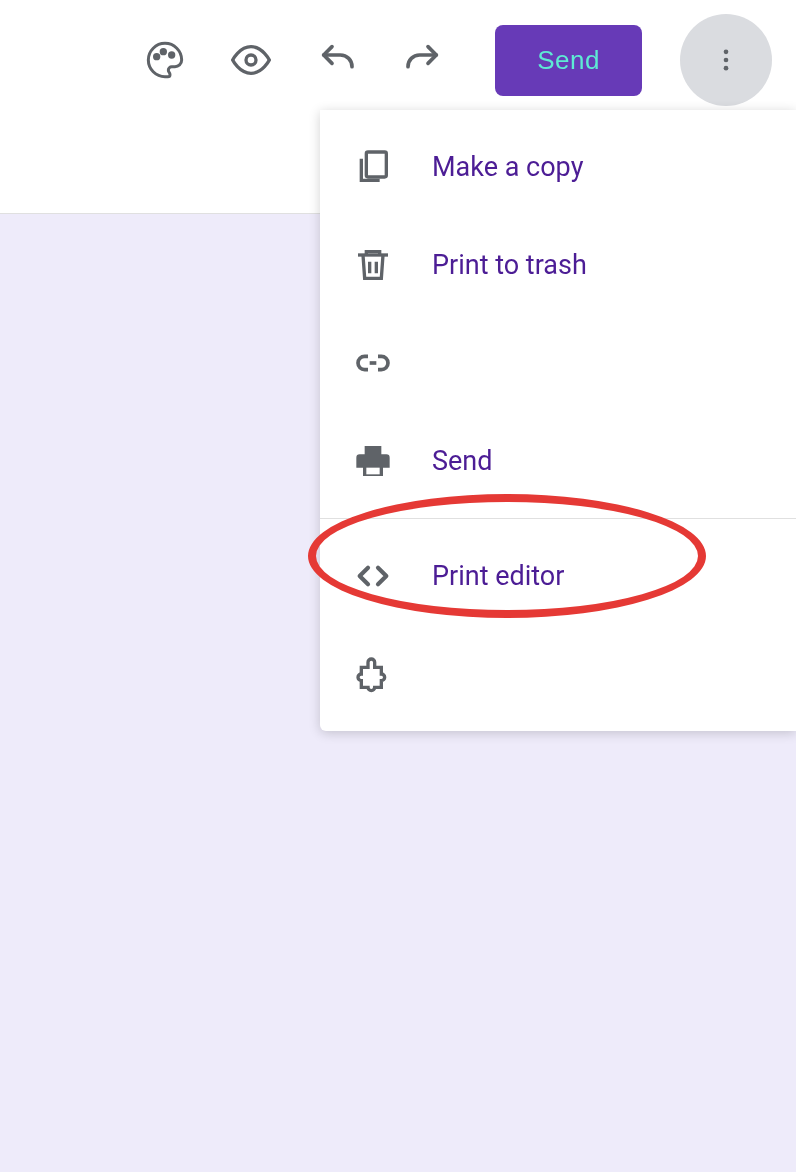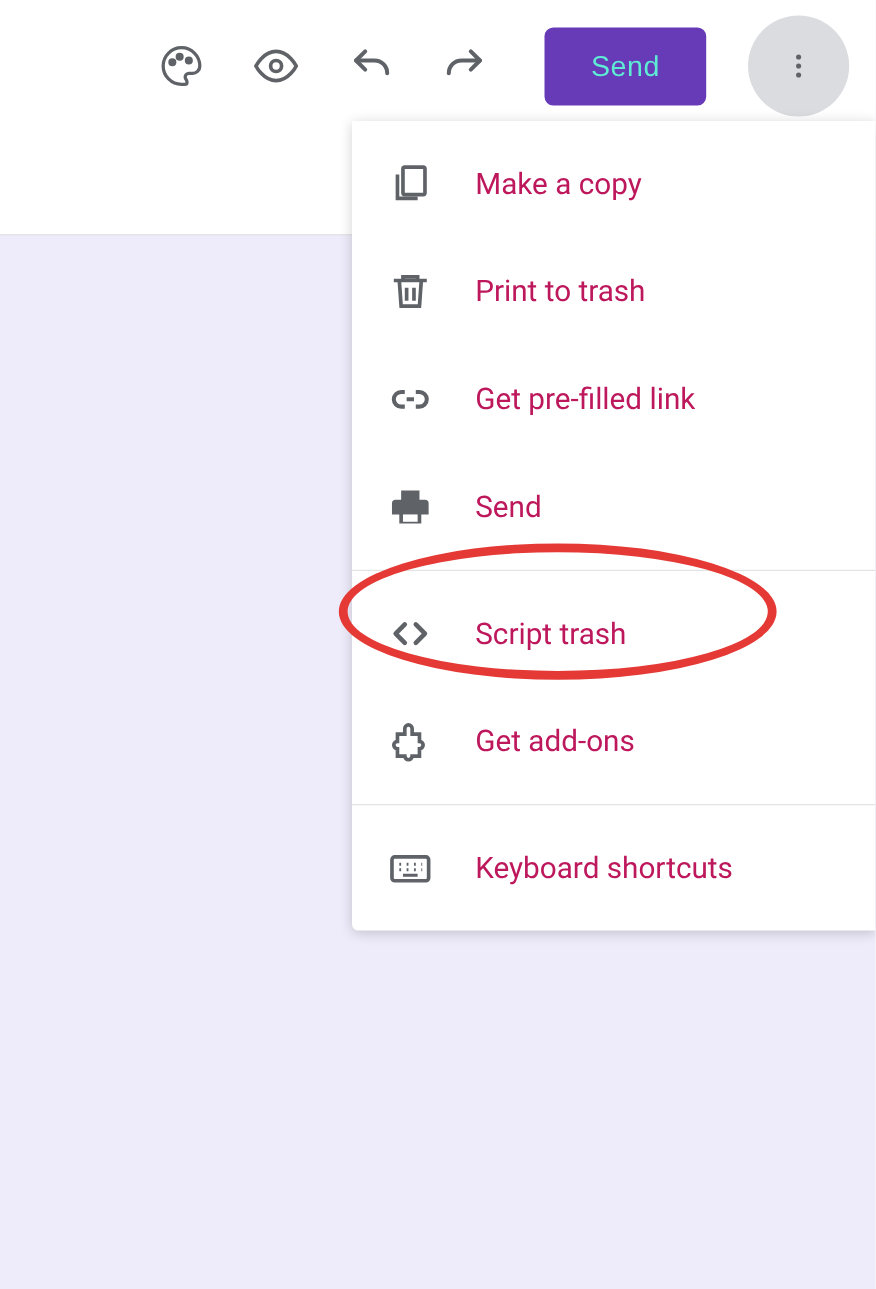--- a/index.html
+++ b/index.html
@@ -103,21 +103,21 @@
       justify-content: center;
       color: #5f6368;
       flex-shrink: 0;
     }
     .menu-icon svg {
       width: 40px;
       height: 40px;
     }
     .menu-label {
       font-size: 27px;
-      color: #be185d;
+      color: #4c1d95;
       font-weight: 400;
     }
     .highlight-ellipse {
       position: absolute;
       border: 8px solid #e53935;
       border-radius: 50%;
       pointer-events: none;
       z-index: 20;
     }
   </style>
@@ -187,21 +187,20 @@
       <span class="menu-label">Print to trash</span>
     </div>
     <div class="menu-item">
       <span class="menu-icon">
         <svg viewBox="0 0 24 24" fill="none" stroke="currentColor" stroke-width="2.2">
           <path d="M10 12h4"></path>
           <path d="M9 8H7a4 4 0 0 0 0 8h2"></path>
           <path d="M15 8h2a4 4 0 0 1 0 8h-2"></path>
         </svg>
       </span>
-      <span class="menu-label">Get pre-filled link</span>
     </div>
     <div class="menu-item">
       <span class="menu-icon">
         <svg viewBox="0 0 24 24" fill="currentColor">
           <path d="M7 3h10v5H7zM4 8h16a2 2 0 0 1 2 2v6h-4v5H6v-5H2v-6a2 2 0 0 1 2-2zm4 8h8v4H8z"></path>
           <rect x="8" y="16" width="8" height="4" fill="#fff"></rect>
         </svg>
       </span>
       <span class="menu-label">Send</span>
     </div>
@@ -209,39 +208,27 @@
 
 
   <div class="menu-section">
     <div class="menu-item">
       <span class="menu-icon">
         <svg viewBox="0 0 24 24" fill="none" stroke="currentColor" stroke-width="2.5" stroke-linecap="round" stroke-linejoin="round">
           <polyline points="9 7 4 12 9 17"></polyline>
           <polyline points="15 7 20 12 15 17"></polyline>
         </svg>
       </span>
-      <span class="menu-label">Script trash</span>
+      <span class="menu-label">Print editor</span>
     </div>
     <div class="menu-item">
       <span class="menu-icon">
         <svg viewBox="0 0 24 24" fill="none" stroke="currentColor" stroke-width="2">
           <path d="M5 8h4V5a2 2 0 1 1 4 0v3h4v4a2 2 0 1 1 0 4v4h-4a2 2 0 1 1-4 0H5v-4a2 2 0 1 1 0-4z"></path>
         </svg>
       </span>
-      <span class="menu-label">Get add-ons</span>
-    </div>
-  </div>
-
-  <div class="menu-section">
-    <div class="menu-item">
-      <span class="menu-icon">
-        <svg viewBox="0 0 24 24" fill="none" stroke="currentColor" stroke-width="2">
-          <rect x="2" y="6" width="20" height="13" rx="1.5"></rect>
-          <path d="M6 10h1M10 10h1M14 10h1M18 10h0.5M6 13h1M10 13h1M14 13h1M18 13h0.5M8 16h8" stroke-width="1.6"></path>
-        </svg>
-      </span>
-      <span class="menu-label">Keyboard shortcuts</span>
-    </div>
-  </div>
+    </div>
+  </div>
+
 
 </div>
 
 <div class="highlight-ellipse" style="left:308px; top:494px; width:398px; height:124px;"></div>
 
 </body></html>

